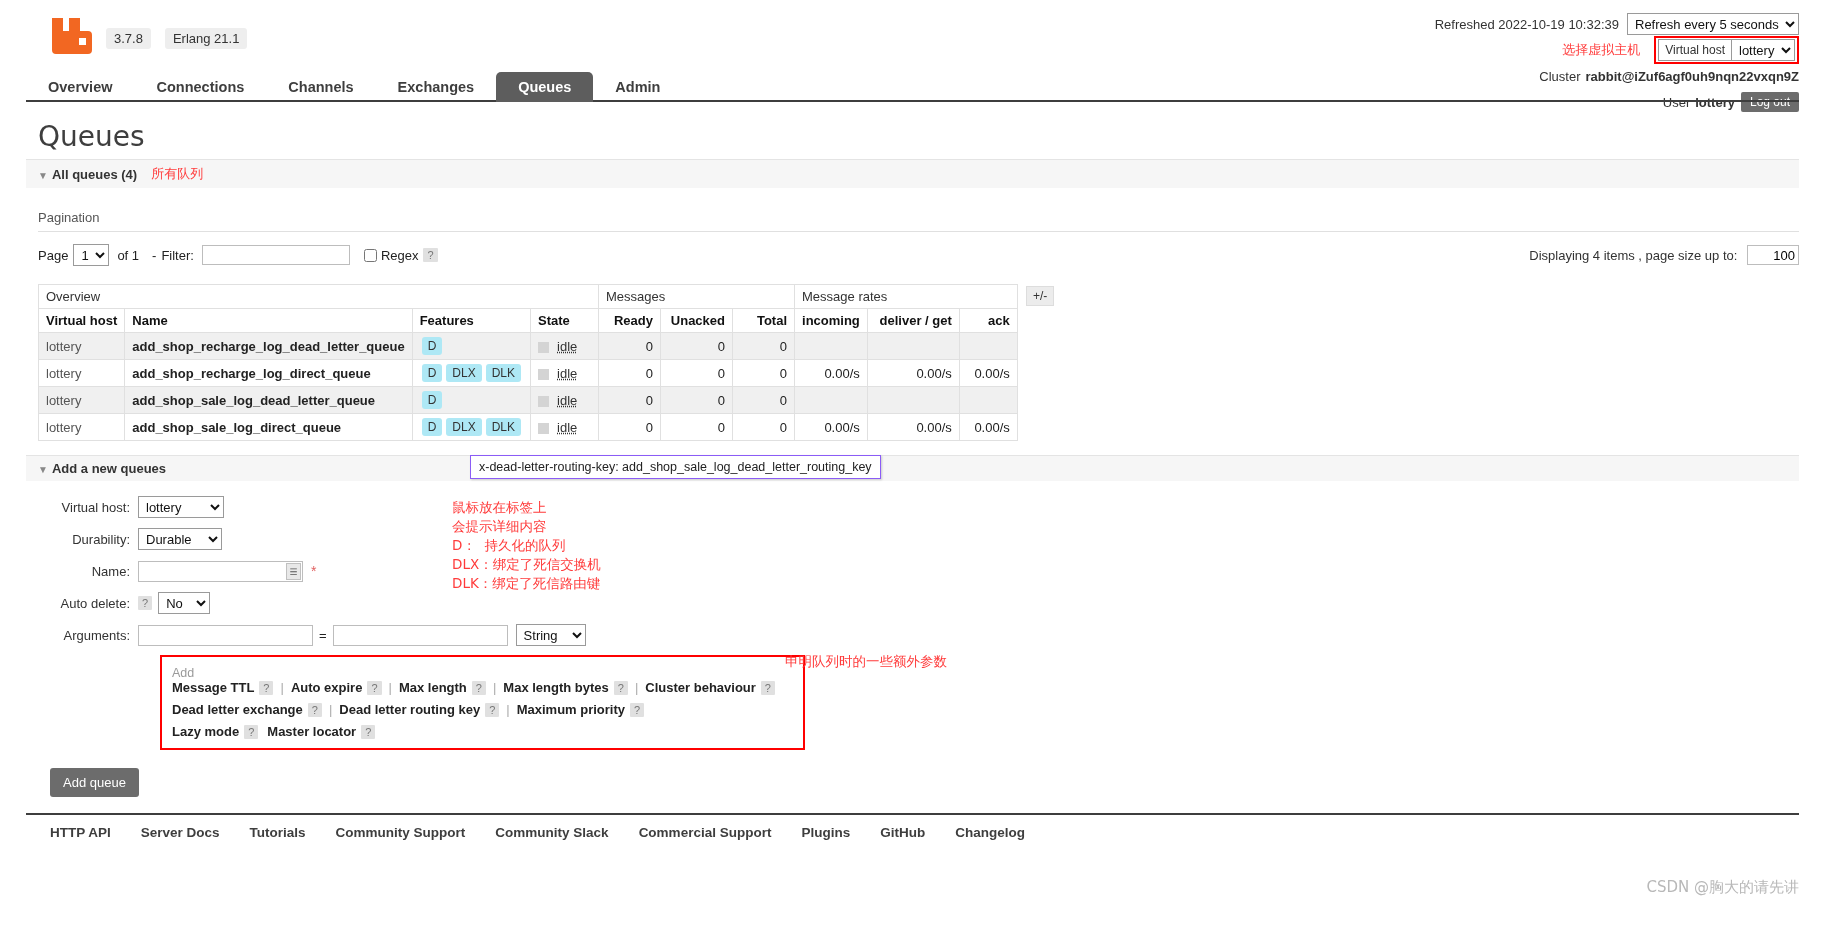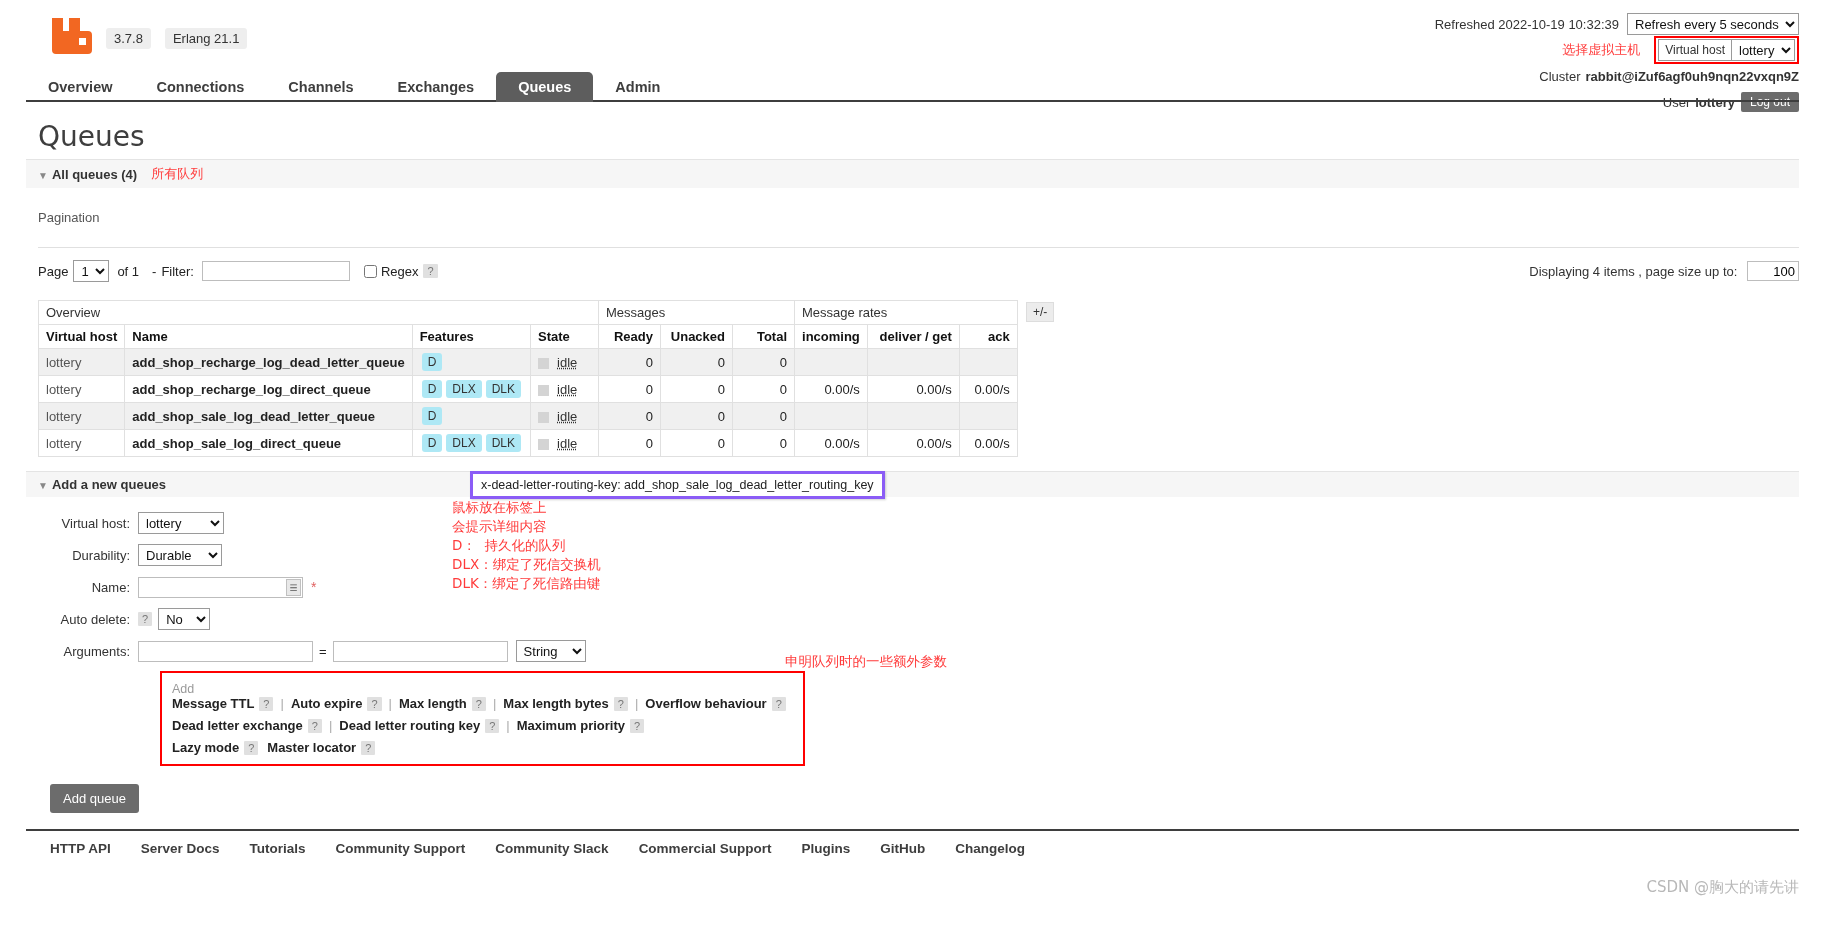--- a/index.html
+++ b/index.html
@@ -89,21 +89,21 @@
     padding: 5px 0 5px 12px; display: flex; align-items: center; gap: 14px;
     font-size: 13px;
   }
   .section-bar .caret {
     color: #888; font-size: 10px; margin-right: 4px;
   }
   .section-bar .sb-title { font-weight: bold; color: #333; }
 
   .subhead {
     margin: 22px 0 0 12px; color: #555; font-size: 13px;
-    border-bottom: 1px solid #e0e0e0; padding-bottom: 22px;
+    border-bottom: 1px solid #e0e0e0; padding-bottom: 6px;
   }
 
   .filter-row {
     margin: 10px 0 0 12px; display: flex; align-items: center;
     font-size: 13px; position: relative; height: 26px;
   }
   .filter-row .lbl { margin-right: 5px; }
   #filter-input {
     width: 148px; height: 20px; border: 1px solid #bdbdbd;
     background: #fff; margin-left: 3px;
@@ -156,21 +156,21 @@
   }
   .state-text {
     text-decoration: underline; text-decoration-style: dotted;
     color: #333; cursor: help;
   }
   .plusminus {
     position: absolute; background: #ececec; color: #333;
     border: 1px solid #ddd; font-size: 12px; padding: 2px 6px; cursor: pointer;
   }
   #tooltip {
-    position: absolute; background: #fff; border: 3px solid #8b5cf6;
+    position: absolute; background: #fff; border: 1px solid #8b5cf6;
     padding: 4px 8px; font-size: 12.5px; color: #222; white-space: nowrap;
     box-shadow: 1px 1px 2px rgba(0,0,0,0.18);
   }
 
   
   #addqueue-section { margin-top: 14px; }
   .form-grid { margin: 14px 0 0 12px; font-size: 13px; }
   .form-row { display: flex; align-items: center; margin-bottom: 8px; height: 24px; }
   .form-label {
     width: 92px; text-align: right; margin-right: 8px; color: #333;
@@ -448,21 +448,21 @@
               <span class="sep">|</span>
               <span class="param-link">Auto expire</span>
               <span class="qmark">?</span>
               <span class="sep">|</span>
               <span class="param-link">Max length</span>
               <span class="qmark">?</span>
               <span class="sep">|</span>
               <span class="param-link">Max length bytes</span>
               <span class="qmark">?</span>
               <span class="sep">|</span>
-              <span class="param-link">Overflow behaviour</span>
+              <span class="param-link">Cluster behaviour</span>
               <span class="qmark">?</span>
             </div>
             <div class="param-line">
               <span class="param-link">Dead letter exchange</span>
               <span class="qmark">?</span>
               <span class="sep">|</span>
               <span class="param-link">Dead letter routing key</span>
               <span class="qmark">?</span>
               <span class="sep">|</span>
               <span class="param-link">Maximum priority</span>

